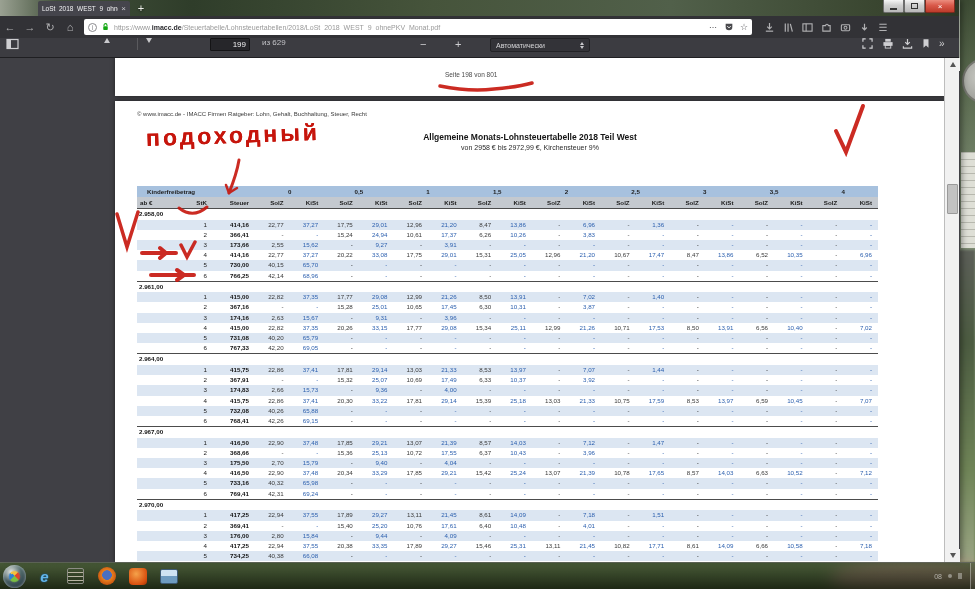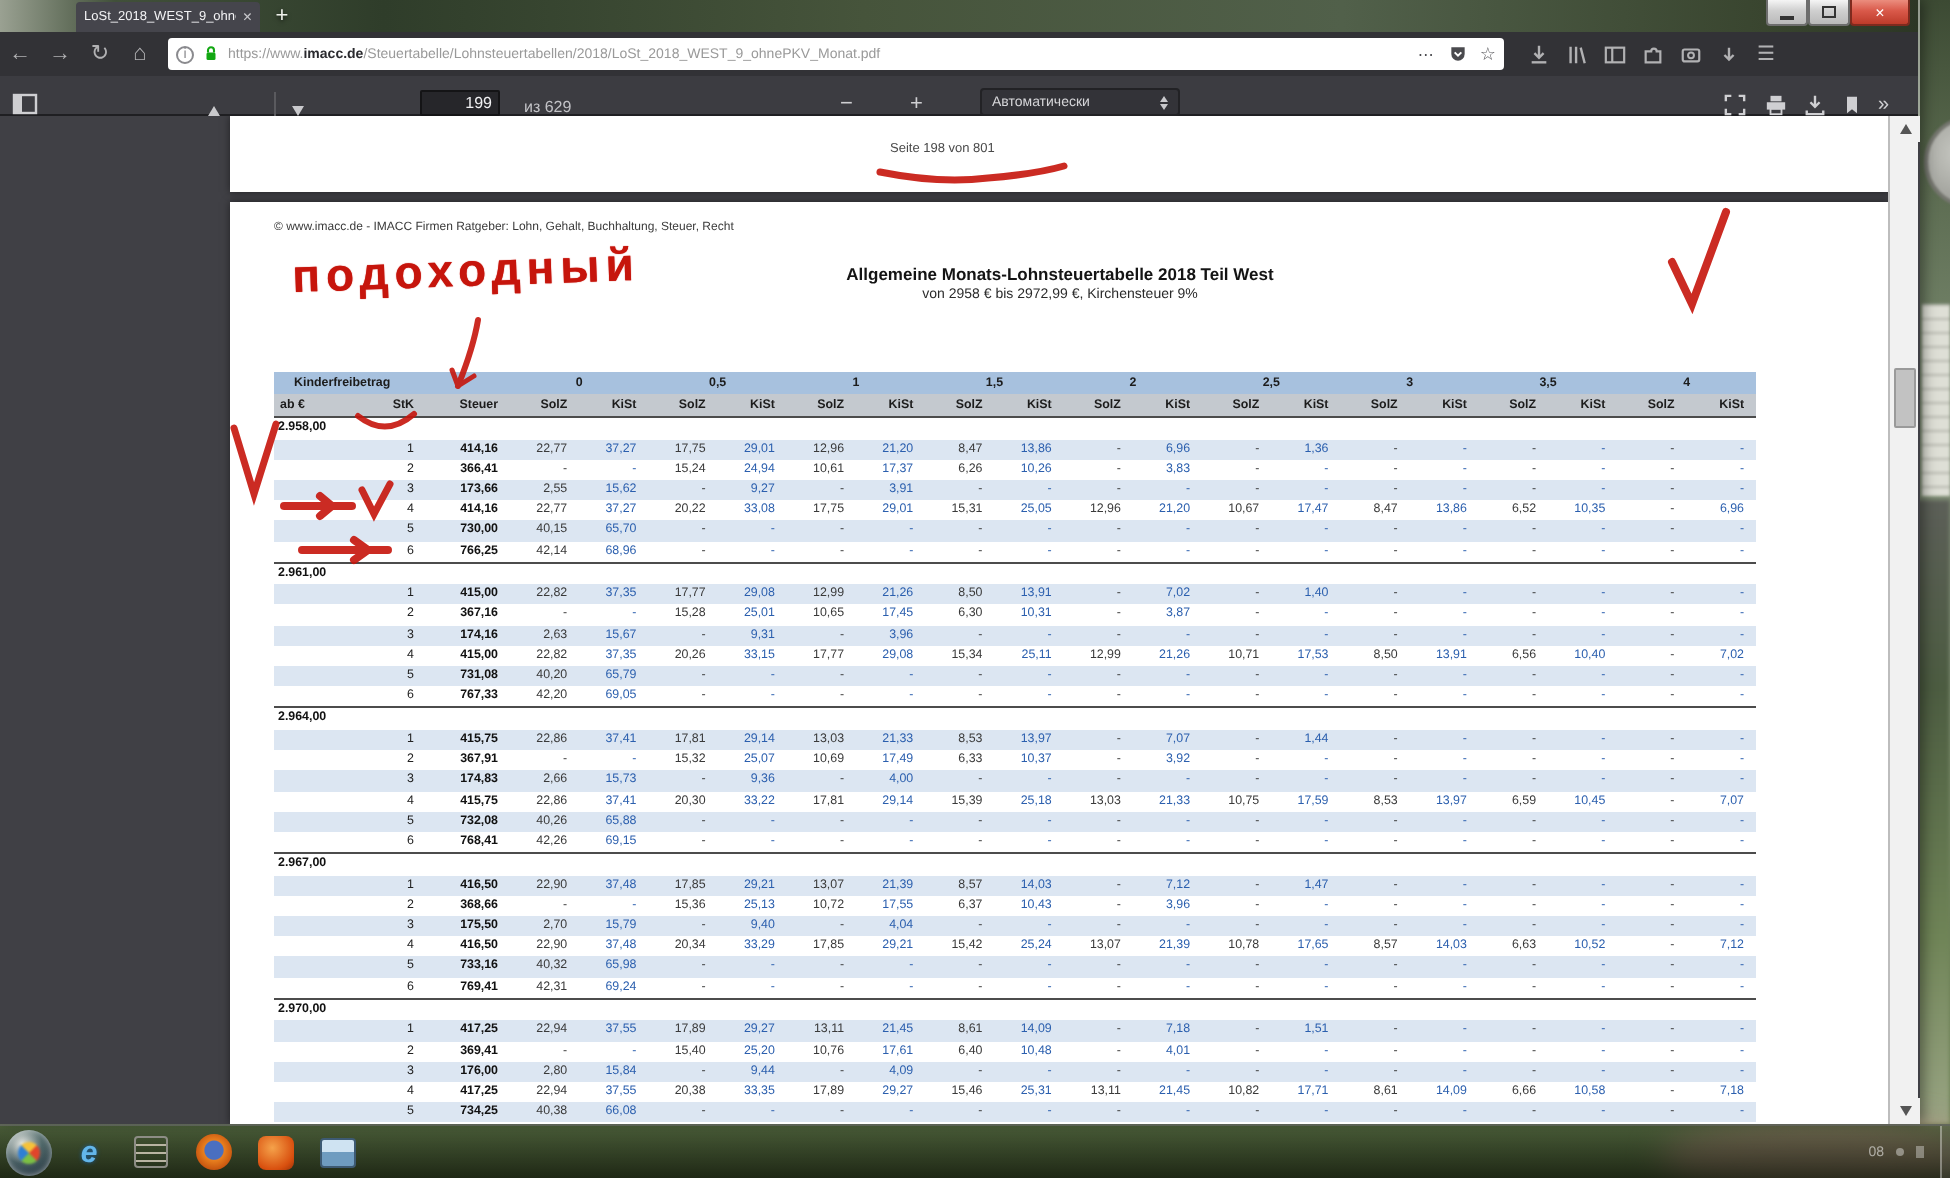--- a/index.html
+++ b/index.html
@@ -48,21 +48,21 @@
   .urltext{flex:1;font-size:7px;color:#999;white-space:nowrap;overflow:hidden;}
   .urltext b{color:#2a2a2e;font-weight:600;}
   .urlicons{display:flex;align-items:center;gap:6px;color:#5a5a5e;flex:0 0 auto;}
   .dots{font-size:8px;letter-spacing:1px;color:#4a4a4e;}
   .star{font-size:9px;color:#5a5a5e;}
   .navicons{display:flex;align-items:center;gap:5px;margin-left:10px;color:#b1b1b3;}
   .nicon{width:14px;height:14px;display:flex;align-items:center;justify-content:center;font-size:10px;}
 
   .pdfbar{position:absolute;left:0;top:38px;width:100%;height:20px;background:#3c3c41;border-bottom:1px solid #1f1f22;
     color:#cfcfd2;}
-  .pb{position:absolute;top:0;height:20px;display:flex;align-items:flex-end;font-size:8px;}
+  .pb{position:absolute;top:0;height:20px;display:flex;align-items:flex-start;font-size:8px;}
   .pageinput{width:40px;height:13px;background:#26262a;border:1px solid #141416;color:#f0f0f2;font-size:8px;
     text-align:right;padding:0 3px;border-radius:1px;}
   .zoomsel{width:100px;height:14px;background:#333338;border:1px solid #222225;border-radius:2px;color:#d6d6d9;
     font-size:7px;display:flex;align-items:center;padding:0 5px;justify-content:space-between;}
   .tri{width:0;height:0;border-left:3.5px solid transparent;border-right:3.5px solid transparent;}
   .tri.up{border-bottom:5px solid #c9c9cc;}
   .tri.dn{border-top:5px solid #c9c9cc;}
   .sep{width:1px;height:12px;background:#5a5a5e;margin:0 5px;}
 
   .viewer{position:absolute;left:0;top:58px;width:960px;height:504px;background:#404045;overflow:hidden;padding-left:28px;}

